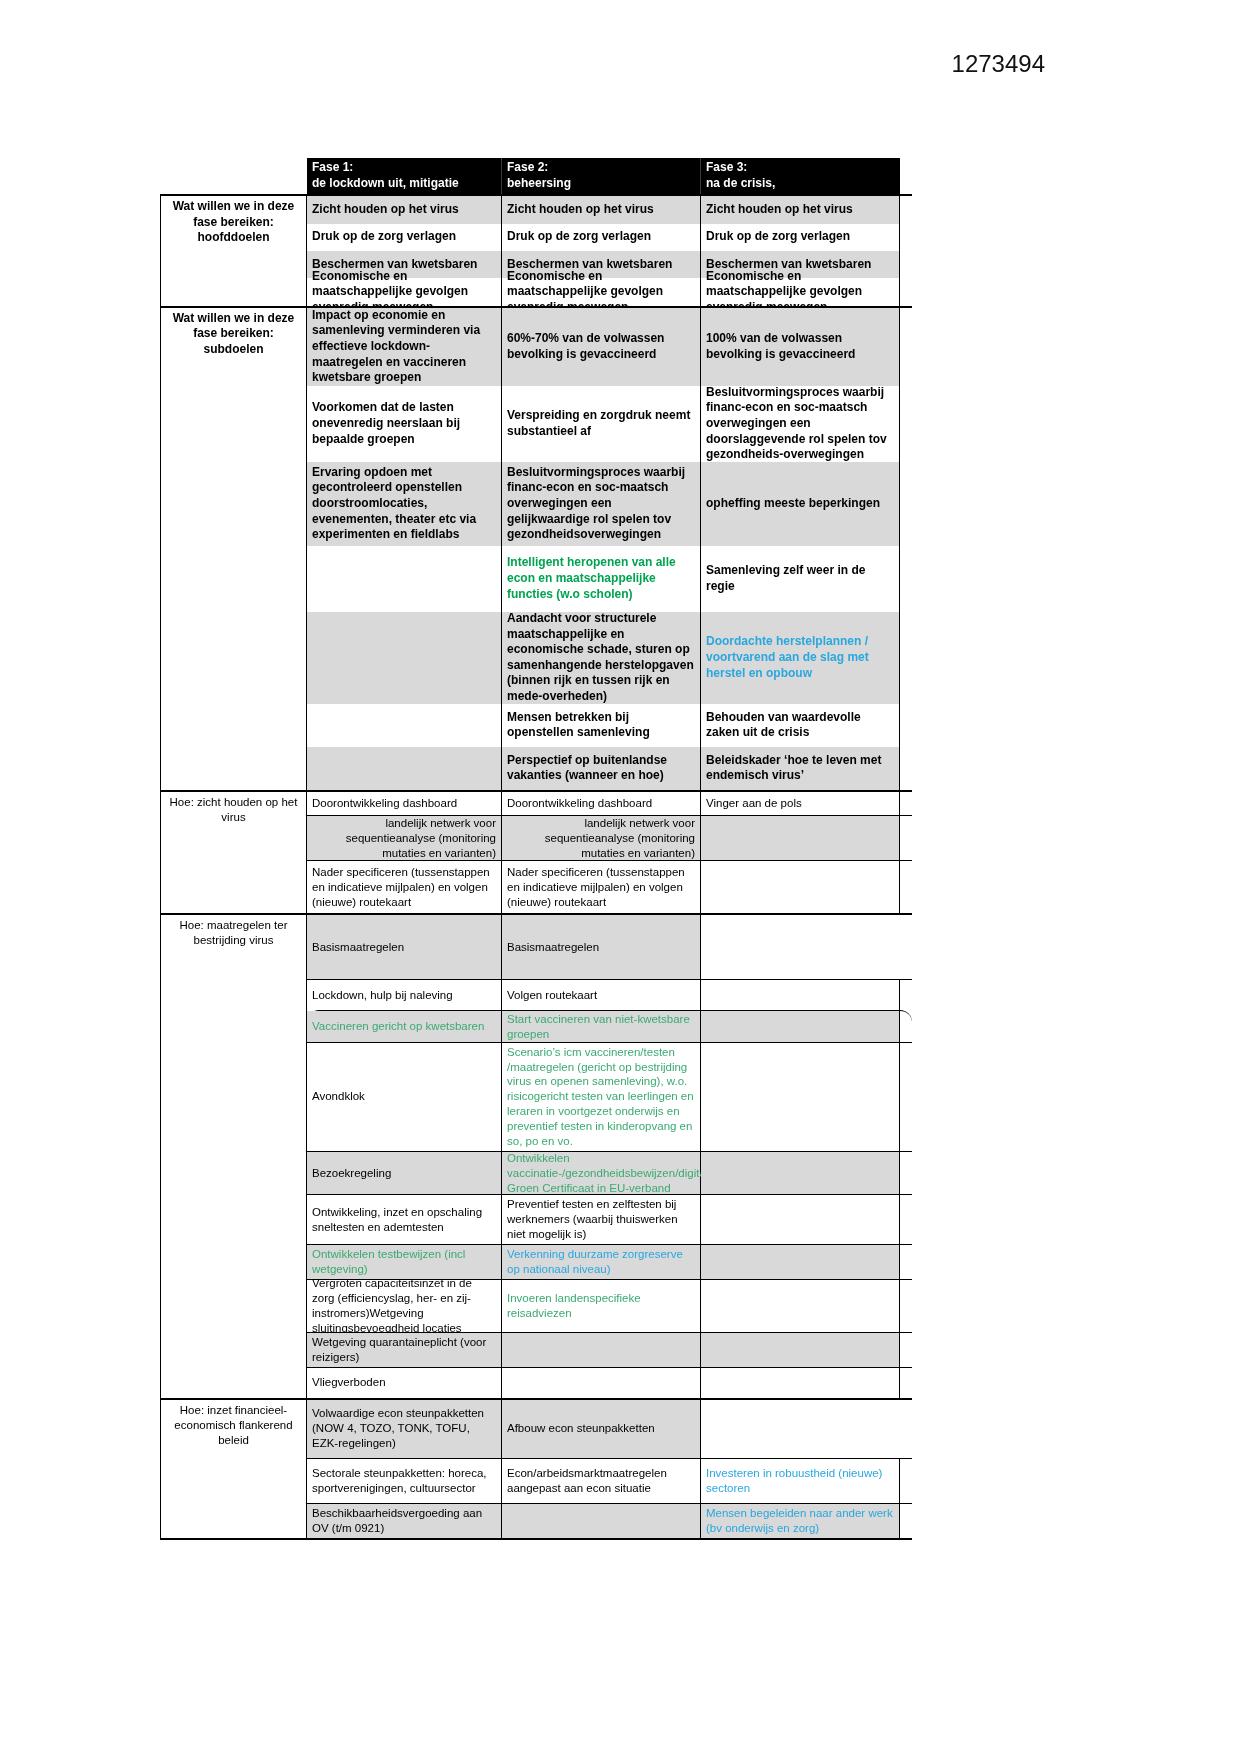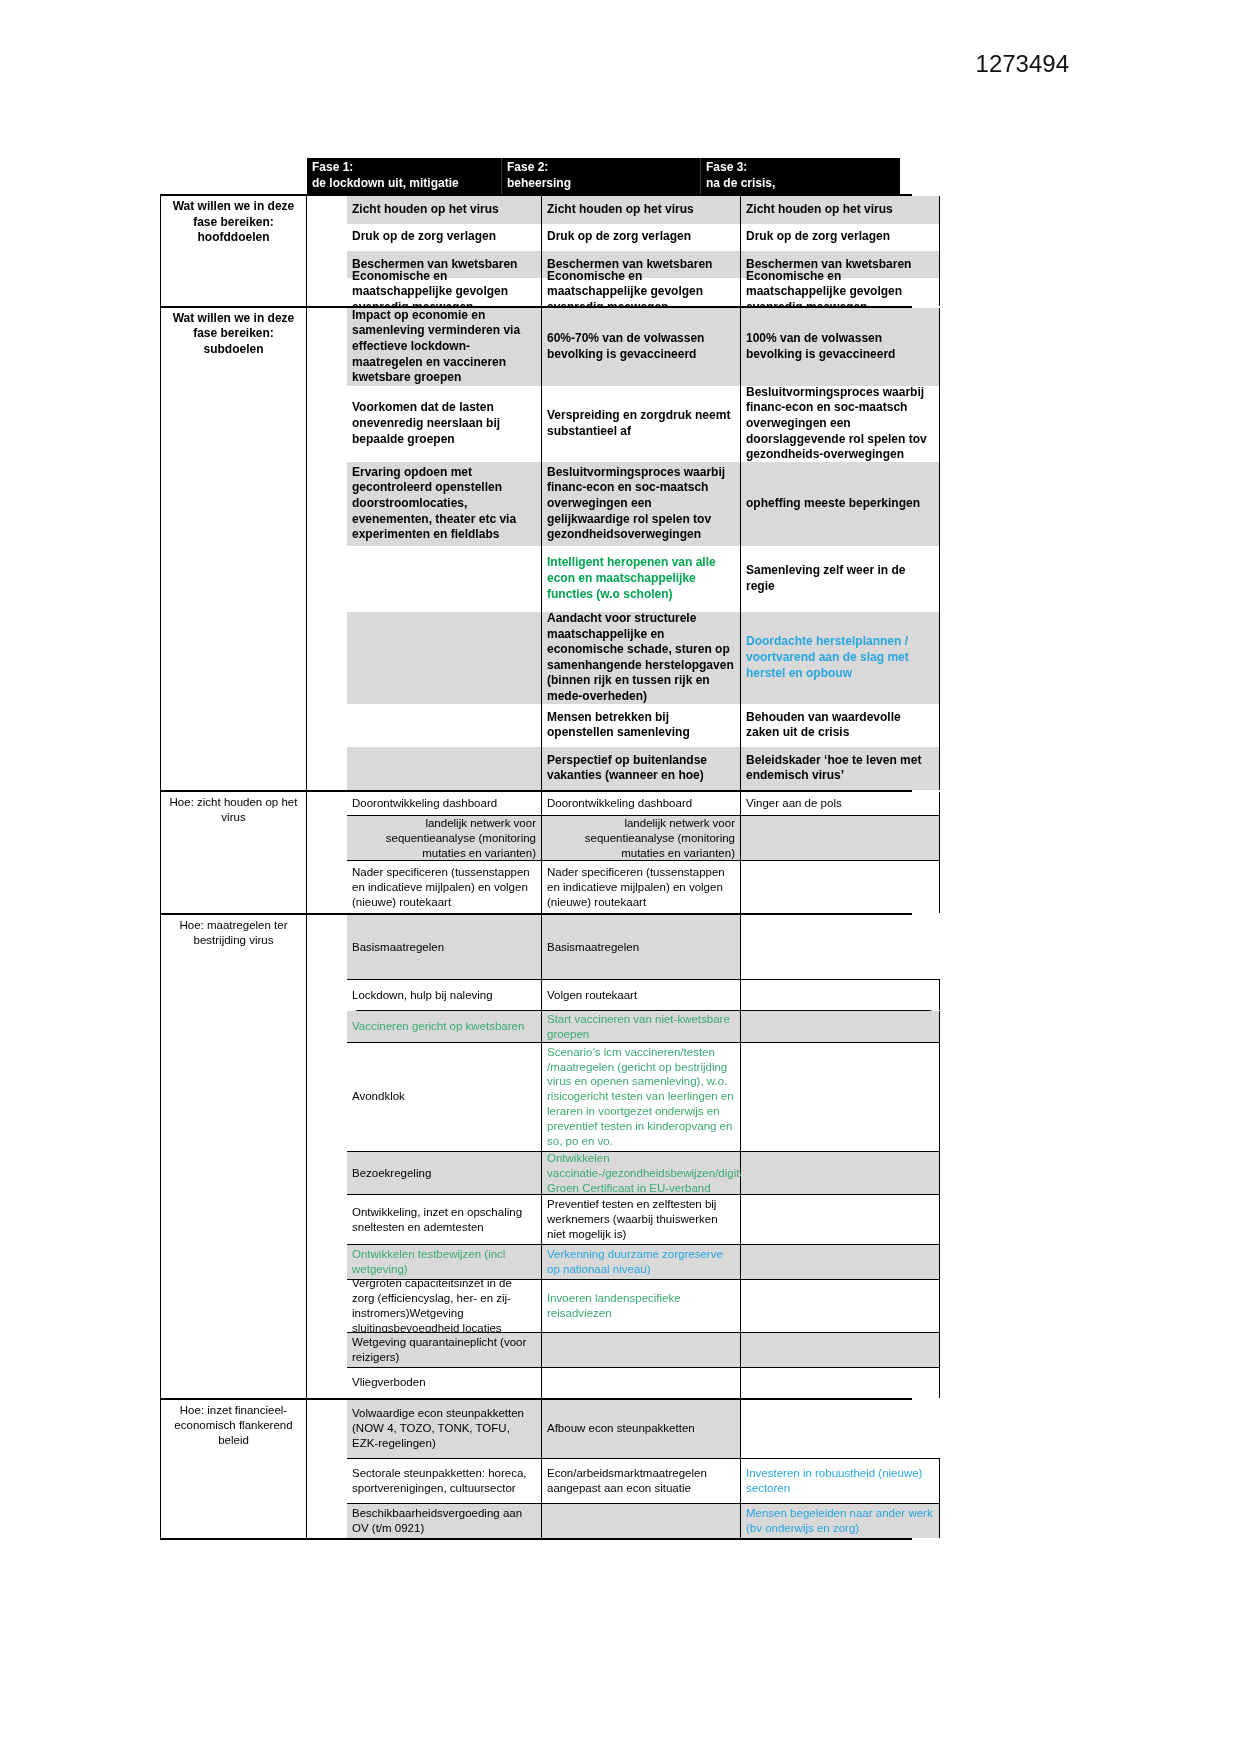--- a/index.html
+++ b/index.html
@@ -1,37 +1,37 @@
 <!DOCTYPE html>
 <html style="--green: #3BAA70; --green-strong: #00A350; --blue: #29A7DF; --shade: #D9D9D9; --header-bg: #000000; --header-fg: #FFFFFF;"><head>
 <meta charset="utf-8">
 <style>
   html,body{margin:0;padding:0;}
   body{
     width:1241px;height:1754px;position:relative;background:#ffffff;
     font-family:"Liberation Sans","DejaVu Sans",sans-serif;color:#000;
   }
   .doc-number{
-    position:absolute;top:50px;right:172px;font-size:24px;color:#111;
+    position:absolute;top:50px;right:196px;font-size:24px;color:#111;
     font-family:"Liberation Sans",sans-serif;
   }
   .phases-table{
     position:absolute;left:160px;top:158px;width:752px;
   }
   
   .thead{display:flex;}
   .label-spacer{width:147px;box-sizing:border-box;}
   .phase-cell{
     box-sizing:border-box;background:var(--header-bg);color:var(--header-fg);
     font-weight:bold;font-size:12px;line-height:1.3;padding:2px 5px 3px 5px;
     border-right:1px solid #3a3a3a;
   }
   .phase-cell.w1{width:195px;} .phase-cell.w2{width:199px;} .phase-cell.w3{width:199px;border-right:1px solid #000;}
   
-  .group{display:flex;border-top:2px solid #000;gap:40px;}
+  .group{display:flex;border-top:2px solid #000;}
   .group:last-child{border-bottom:2px solid #000;}
   .label-cell{
     width:147px;box-sizing:border-box;flex:none;background:#fff;
     border-left:1.5px solid #000;border-right:1px solid #000;
     text-align:center;padding:3px 6px 2px 6px;font-size:11.5px;line-height:1.3;
   }
   .group.bold .label-cell{font-weight:bold;font-size:12px;}
   .rows{flex:1;display:flex;flex-direction:column;}
   .row{display:flex;flex:1;}
   .row.shaded .cell{background:var(--shade);}

